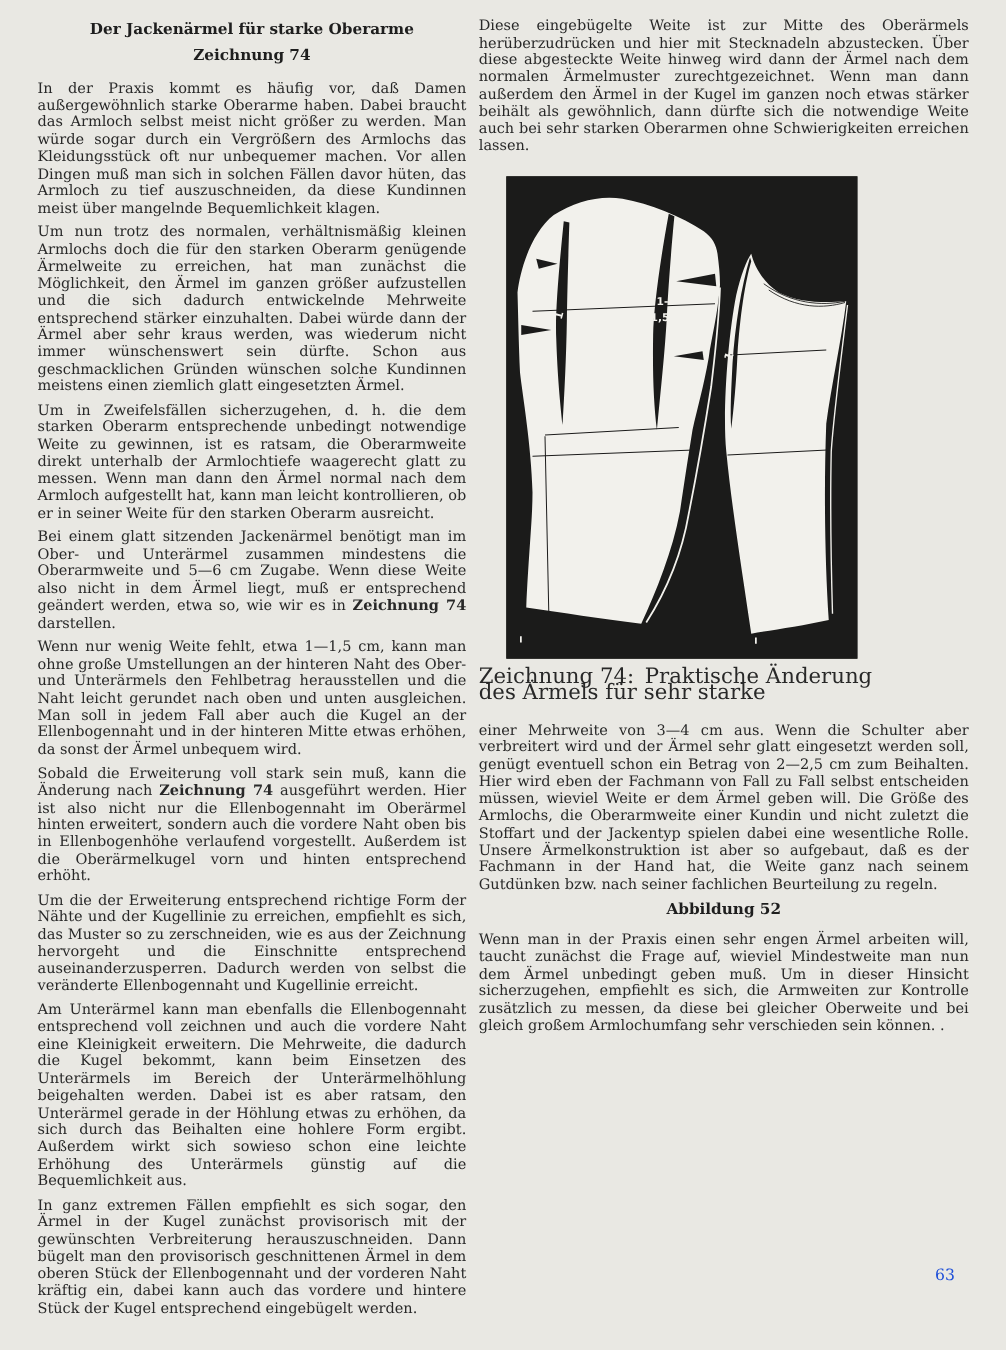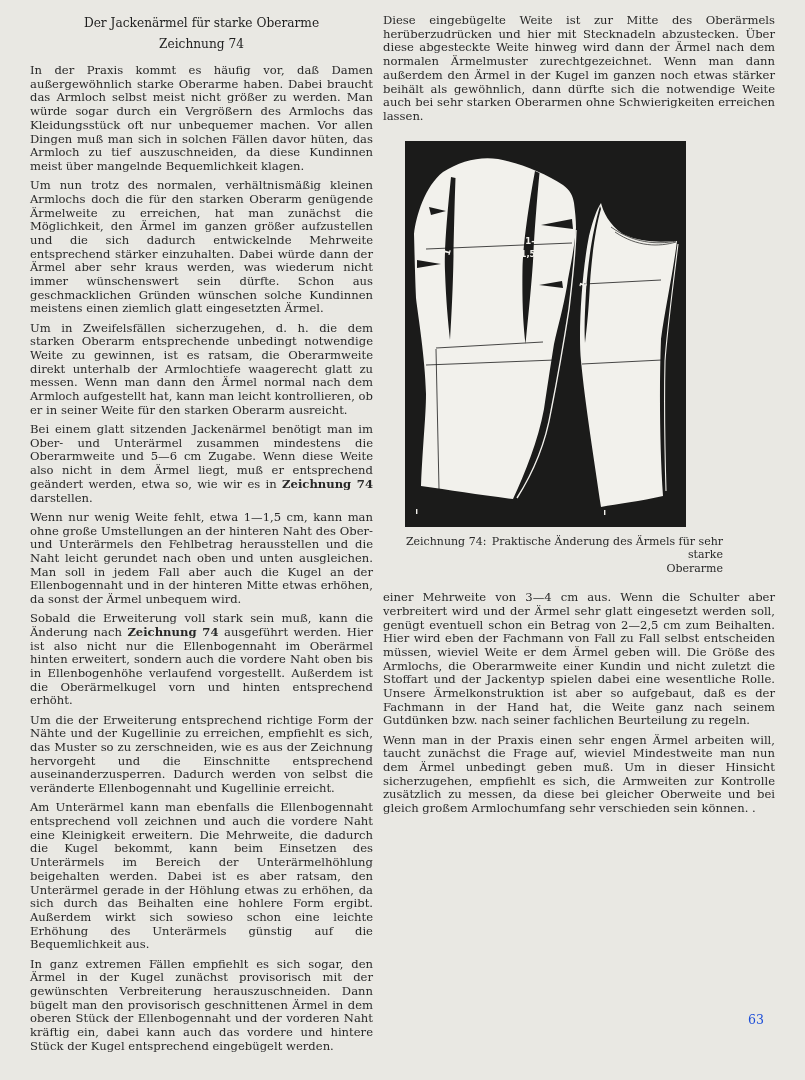--- a/index.html
+++ b/index.html
@@ -20,37 +20,37 @@
     font-size:11.6px;
     line-height:13.7px;
     text-align:justify;
   }
   h2,h3{
     text-align:center;
     font-size:12.2px;
     line-height:14px;
     margin:0;
     color:#1e1e1e;
-    font-weight:normal;
+    font-weight:bold;
   }
   .col-left h2{margin:2px 0 7px 0;}
   .col-left h3{margin:0 0 13px 0;}
   .h-modern{margin:10px 0 13px 0;}
   .h-measures{margin:13px 0 8px 0;}
   .h-measures-sub{margin:0 0 11px 0;}
   figure{
     margin:17px 0 0 22px;
     width:281px;height:386px;
     background:#1b1b1a;
   }
   figcaption{
     margin:8px 0 16px 0;
     width:340px;
-    text-align:right;
-    font-size:11px;
+    text-align:left;
+    font-size:17px;
     line-height:13.5px;
   }
   .page-number{
     position:absolute;
     left:748px;top:1012px;
     font-size:12.5px;
     color:#1d4ed8;
   }
   svg text{
     font-family:"DejaVu Sans","Liberation Sans",sans-serif;
@@ -122,21 +122,21 @@
         <rect x="199" y="369" width="1.4" height="5" fill="#f2f1ec"></rect>
 
         <text x="45" y="112" font-size="9" text-anchor="middle" transform="rotate(-75 45 112)">1</text>
         <text x="125" y="103" font-size="8.5" text-anchor="middle">1-</text>
         <text x="123" y="116" font-size="8.5" text-anchor="middle">1,5</text>
         <text x="181" y="145" font-size="9" text-anchor="middle" transform="rotate(-70 181 145)">1</text>
       </svg>
     </figure>
     <figcaption>
       <div>Zeichnung 74: Praktische Änderung des Ärmels für sehr starke</div>
-      <div>Oberarme</div>
     </figcaption>
 
     <p>einer Mehrweite von 3—4 cm aus. Wenn die Schulter aber verbreitert wird und der Ärmel sehr glatt eingesetzt werden soll, genügt eventuell schon ein Betrag von 2—2,5 cm zum Beihalten. Hier wird eben der Fachmann von Fall zu Fall selbst entscheiden müssen, wieviel Weite er dem Ärmel geben will. Die Größe des Armlochs, die Oberarmweite einer Kundin und nicht zuletzt die Stoffart und der Jackentyp spielen dabei eine wesentliche Rolle. Unsere Ärmelkonstruktion ist aber so aufgebaut, daß es der Fachmann in der Hand hat, die Weite ganz nach seinem Gutdünken bzw. nach seiner fachlichen Beurteilung zu regeln.</p>
+    <h3 class="h-measures-sub">Abbildung 52</h3>
     <p>Wenn man in der Praxis einen sehr engen Ärmel arbeiten will, taucht zunächst die Frage auf, wieviel Mindestweite man nun dem Ärmel unbedingt geben muß. Um in dieser Hinsicht sicherzugehen, empfiehlt es sich, die Armweiten zur Kontrolle zusätzlich zu messen, da diese bei gleicher Oberweite und bei gleich großem Armlochumfang sehr verschieden sein können. .</p>
   </div>
 
   <div class="page-number">63</div>
 </div>
 
 </body></html>

